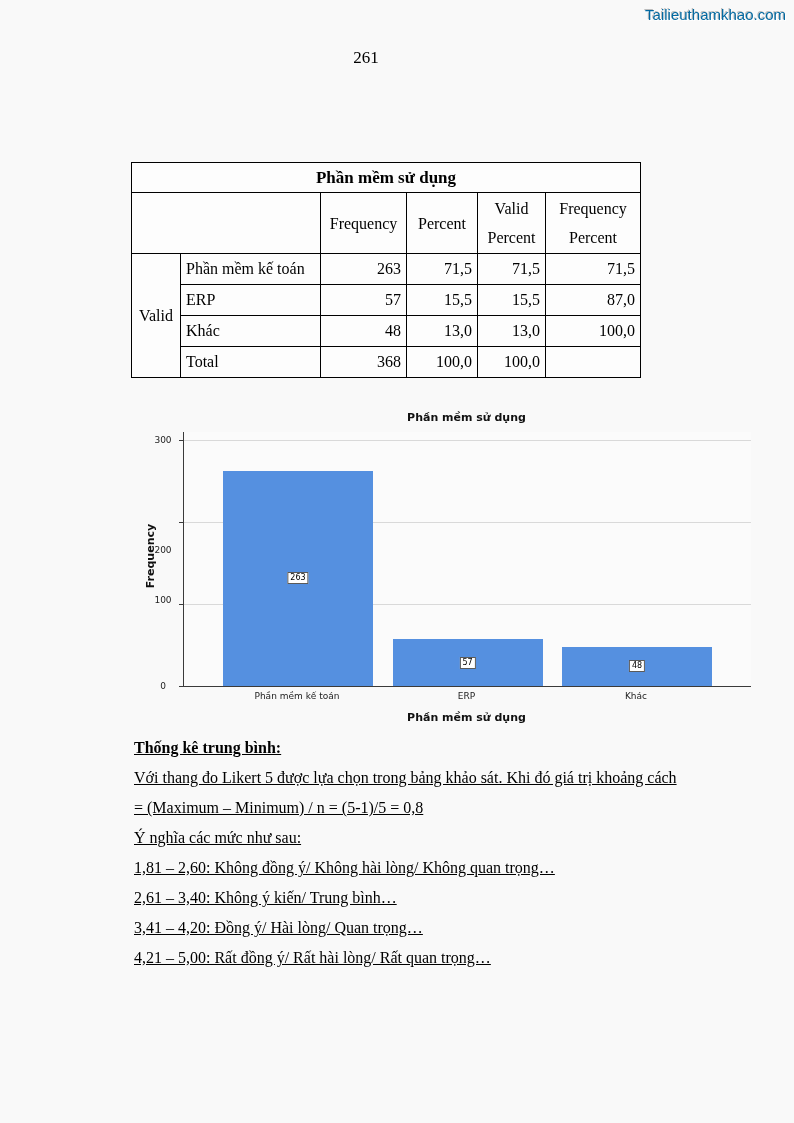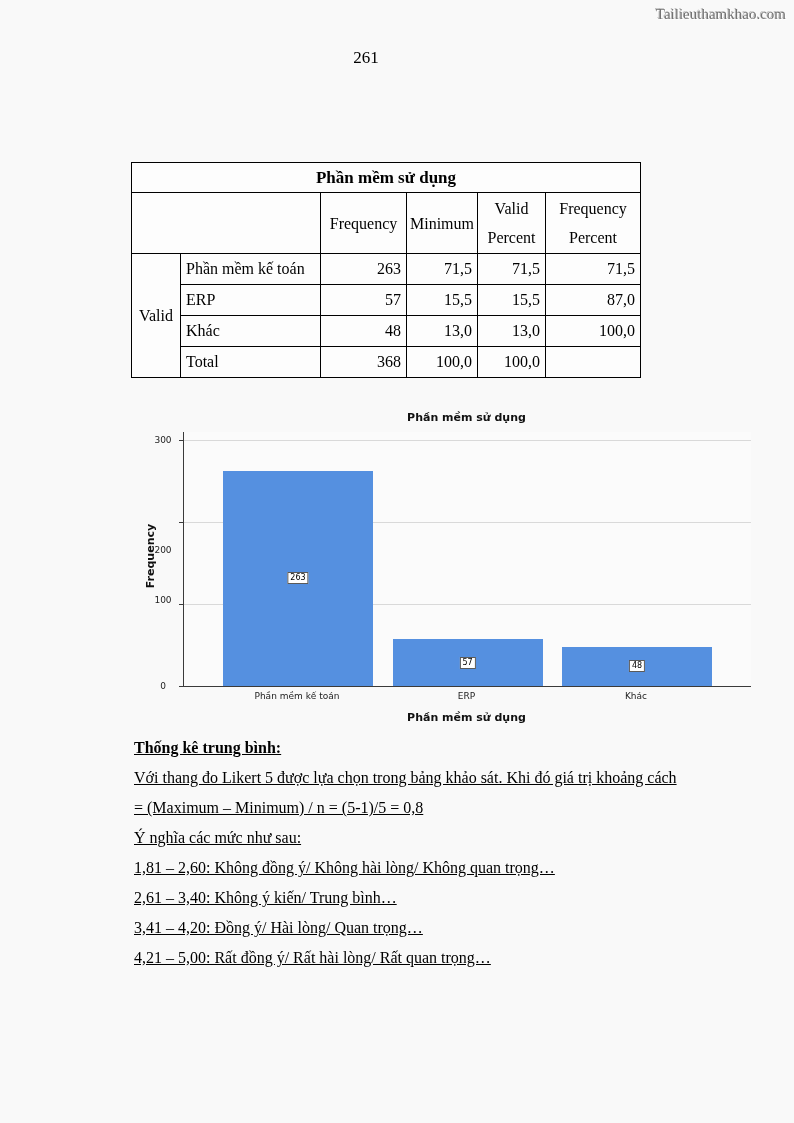--- a/index.html
+++ b/index.html
@@ -4,22 +4,22 @@
 <style>
   html,body{margin:0;padding:0;}
   body{
     width:794px;height:1123px;position:relative;overflow:hidden;
     background:#f9f9f9;
     font-family:"Liberation Serif", serif;
     color:#000;
   }
   .watermark{
     position:absolute;top:6px;right:8px;
-    font-family:Liberation Serif, serif;
-    font-size:15px;color:#737373;
+    font-family:Liberation Sans, sans-serif;
+    font-size:15px;color:#0369a1;
     text-shadow:1px 1px 0 #ffffff,-1px -1px 0 #bdbdbd;
   }
   .page-number{
     position:absolute;top:48px;left:0;width:732px;
     text-align:center;font-size:17px;
   }
   
   .stats-table{
     position:absolute;left:131px;top:162px;
     border-collapse:collapse;table-layout:fixed;width:509px;
@@ -101,21 +101,21 @@
       <col style="width:68px">
       <col style="width:95px">
   </colgroup>
   <tbody>
       <tr class="title-row">
     <th colspan="6">Phần mềm sử dụng</th>
   </tr>
   <tr class="head-row">
     <td colspan="2"></td>
     <th>Frequency</th>
-    <th>Minimum</th>
+    <th>Percent</th>
     <th>Valid Percent</th>
     <th>Frequency Percent</th>
   </tr>
   <tr class="data-row">
     <td rowspan="4" class="rowgroup">Valid</td>
     <td class="cat">Phần mềm kế toán</td>
     <td class="num">263</td>
     <td class="num">71,5</td>
     <td class="num">71,5</td>
     <td class="num">71,5</td>

